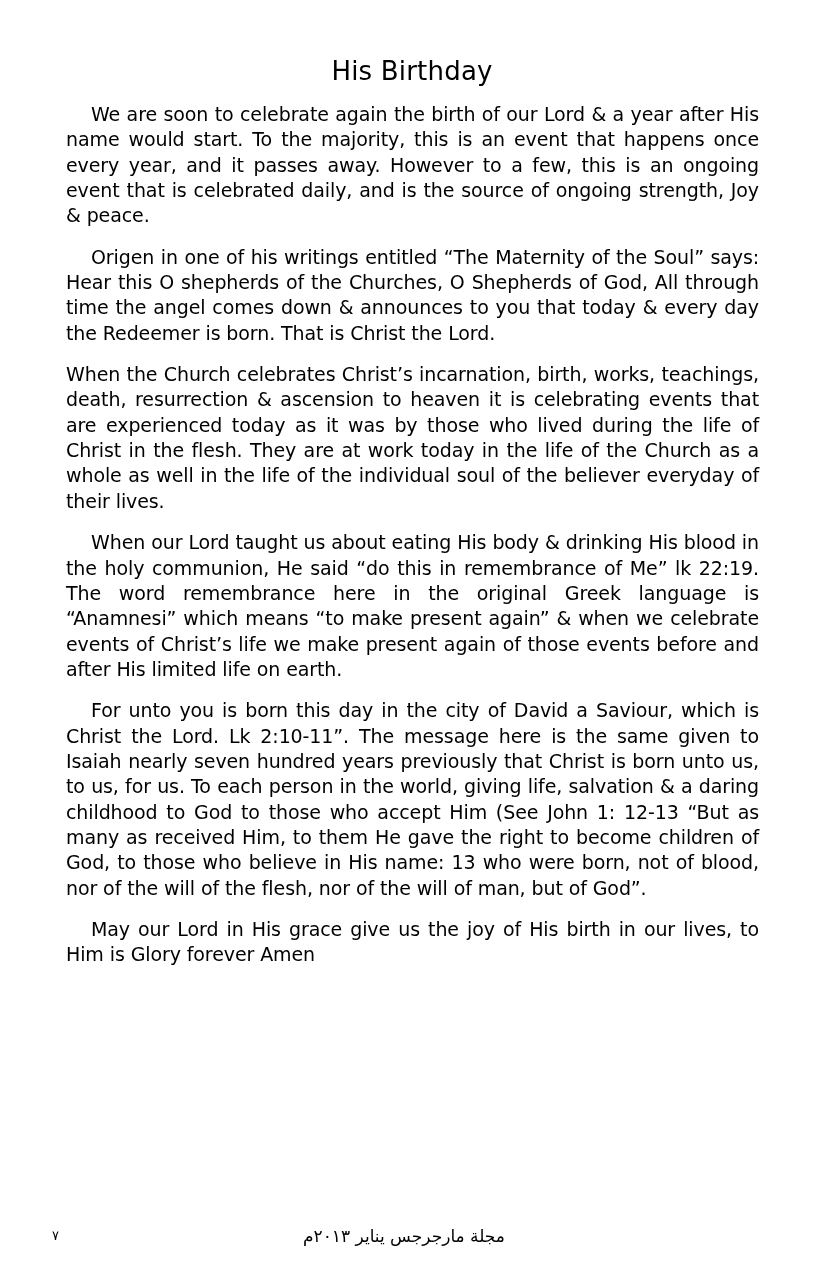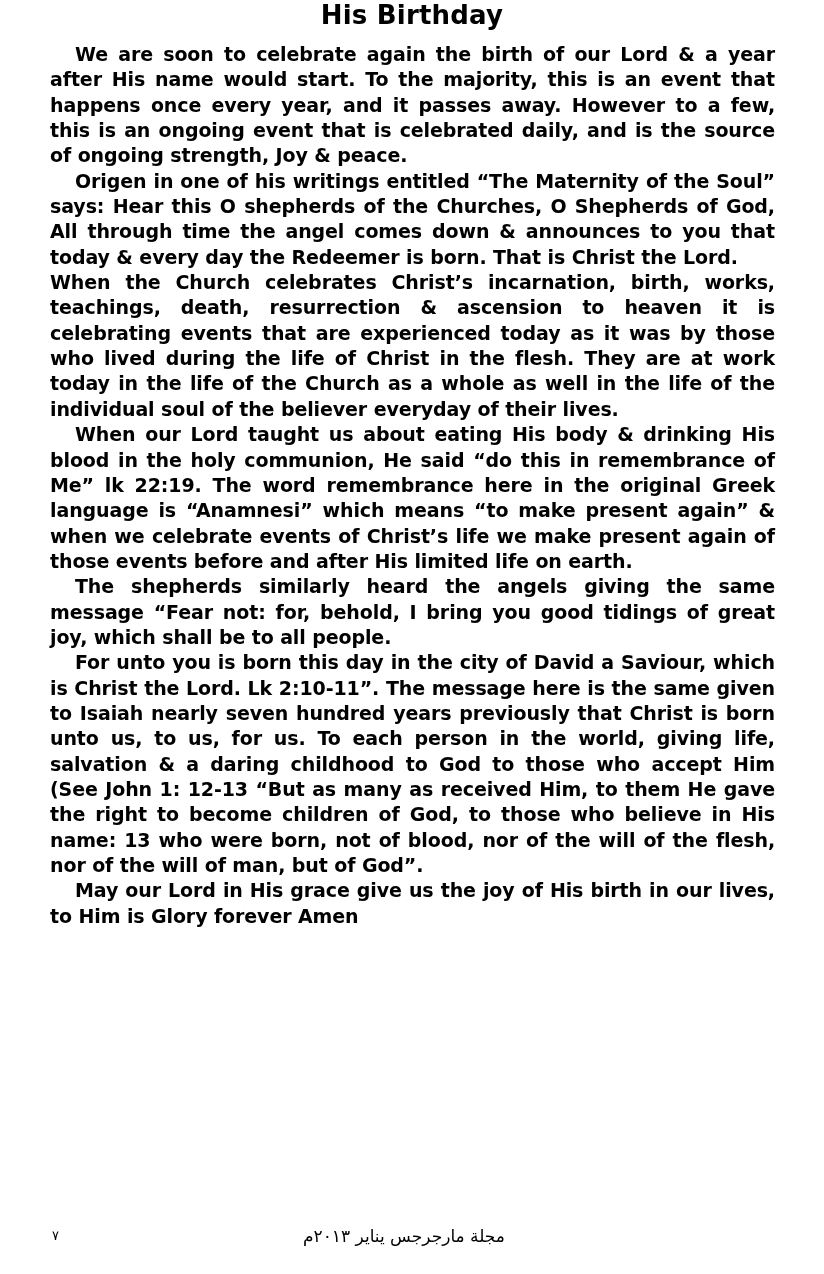--- a/index.html
+++ b/index.html
@@ -15,35 +15,35 @@
     color: #000000;
   }
   .page {
     position: absolute;
     inset: 0;
     overflow: hidden;
     background: #ffffff;
   }
   .doc-title {
     margin: 0;
+    padding-top: 56px;
     text-align: center;
     font-size: 26px;
-    font-weight: 700;
+    font-weight: 400;
     letter-spacing: 0.2px;
   }
   .content {
     margin: 12px 49px 0 50px;
     text-align: justify;
     font-size: 19px;
     line-height: 25.35px;
     letter-spacing: -0.1px;
   }
   .content p {
-    margin: 0;
-    font-weight: bold;
+    margin: 16px;
   }
   .content p.indent {
     text-indent: 25px;
   }
   .footer {
     position: absolute;
     left: 0;
     right: 0;
     bottom: 26px;
     height: 24px;
@@ -71,21 +71,20 @@
 
 <div class="page">
 
   <h1 class="doc-title">His Birthday</h1>
 
   <div class="content">
     <p class="indent">We are soon to celebrate again the birth of our Lord &amp; a year after His name would start. To the majority, this is an event that happens once every year, and it passes away.  However to a few, this is an ongoing event that is celebrated daily, and is the source of ongoing strength, Joy &amp; peace.</p>
     <p class="indent">Origen in one of his writings entitled “The Maternity of the Soul” says: Hear this O shepherds of the Churches, O Shepherds of God, All through time the angel comes down &amp; announces to you that today &amp; every day the Redeemer is born.  That is Christ the Lord.</p>
     <p>When the Church celebrates Christ’s incarnation, birth, works, teachings, death, resurrection &amp; ascension to heaven it is celebrating events that are experienced today as it was by those who lived during the life of Christ in the flesh.  They are at work today in the life of the Church as a whole as well in the life of the individual soul of the believer everyday of their lives.</p>
     <p class="indent">When our Lord taught us about eating His body &amp; drinking His blood in the holy communion, He said “do this in remembrance of Me” lk 22:19.  The word remembrance here in the original Greek language is “Anamnesi” which means “to make present again” &amp; when we celebrate events of Christ’s life we make present again of those events before and after His limited life on earth.</p>
-    <p class="indent">The shepherds similarly heard the angels giving the same message “Fear not: for, behold, I bring you good tidings of great joy, which shall be to all people.</p>
     <p class="indent">For unto you is born this day in the city of David a Saviour, which is Christ the Lord. Lk 2:10-11”.  The message here is the same given to Isaiah nearly seven hundred years previously that Christ is born unto us, to us, for us. To each person in the world, giving life, salvation &amp; a daring childhood to God to those who accept Him (See John 1: 12-13 “But as many as received Him, to them He gave the right to become children of God, to those who believe in His name: 13 who were born, not of blood, nor of the will of the flesh, nor of the will of man, but of God”.</p>
     <p class="indent">May our Lord in His grace give us the joy of His birth in our lives, to Him is Glory forever Amen</p>
   </div>
 
   <div class="footer">
     <span class="page-number">٧</span>
     <span class="journal-title">مجلة مارجرجس يناير ٢٠١٣م</span>
   </div>
 
 </div>

